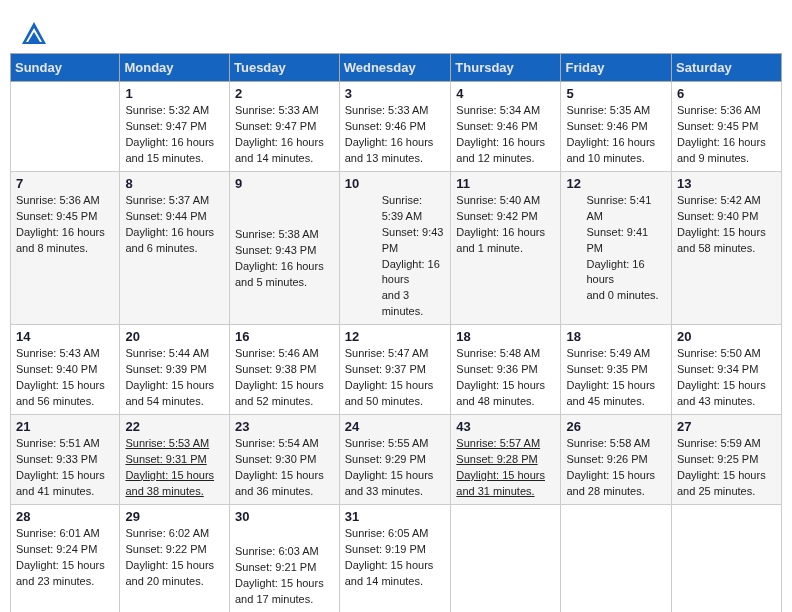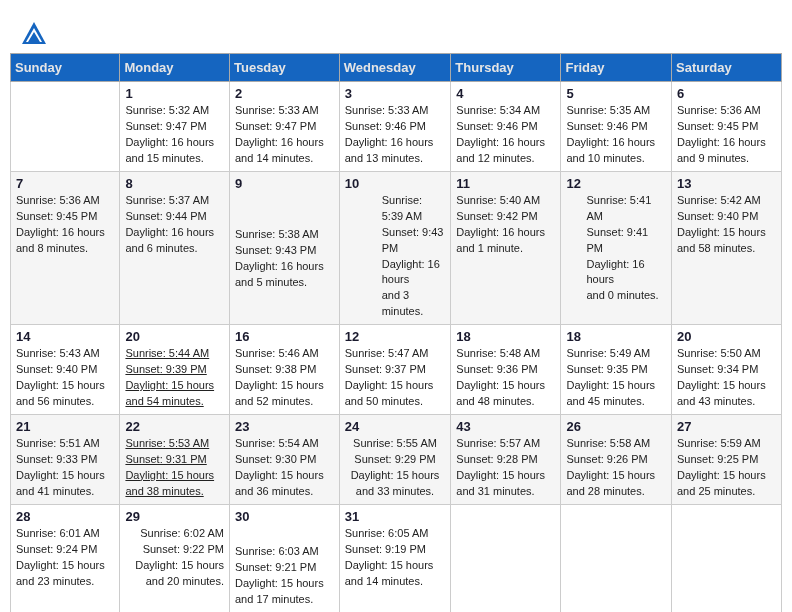--- a/index.html
+++ b/index.html
@@ -227,21 +227,21 @@
       <tr>
         <td>
           <span class="day-num">14</span>
           <div class="day-info" style="white-space: pre-line;">Sunrise: 5:43 AM
 Sunset: 9:40 PM
 Daylight: 15 hours
 and 56 minutes.</div>
         </td>
         <td>
           <span class="day-num">20</span>
-          <div class="day-info" style="white-space: pre-line; text-decoration: underline;">Sunrise: 5:44 AM
+          <div class="day-info" style="white-space: pre-line;">Sunrise: 5:44 AM
 Sunset: 9:39 PM
 Daylight: 15 hours
 and 54 minutes.</div>
         </td>
         <td>
           <span class="day-num">16</span>
           <div class="day-info" style="white-space: pre-line;">Sunrise: 5:46 AM
 Sunset: 9:38 PM
 Daylight: 15 hours
 and 52 minutes.</div>
@@ -292,28 +292,28 @@
         </td>
         <td>
           <span class="day-num">23</span>
           <div class="day-info" style="white-space: pre-line;">Sunrise: 5:54 AM
 Sunset: 9:30 PM
 Daylight: 15 hours
 and 36 minutes.</div>
         </td>
         <td>
           <span class="day-num">24</span>
-          <div class="day-info" style="white-space: pre-line; text-align: center;">Sunrise: 5:55 AM
+          <div class="day-info" style="white-space: pre-line;">Sunrise: 5:55 AM
 Sunset: 9:29 PM
 Daylight: 15 hours
 and 33 minutes.</div>
         </td>
         <td>
           <span class="day-num">43</span>
-          <div class="day-info" style="white-space: pre-line;">Sunrise: 5:57 AM
+          <div class="day-info" style="white-space: pre-line; text-decoration: underline;">Sunrise: 5:57 AM
 Sunset: 9:28 PM
 Daylight: 15 hours
 and 31 minutes.</div>
         </td>
         <td>
           <span class="day-num">26</span>
           <div class="day-info" style="white-space: pre-line;">Sunrise: 5:58 AM
 Sunset: 9:26 PM
 Daylight: 15 hours
 and 28 minutes.</div>
@@ -329,21 +329,21 @@
       <tr>
         <td>
           <span class="day-num">28</span>
           <div class="day-info" style="white-space: pre-line;">Sunrise: 6:01 AM
 Sunset: 9:24 PM
 Daylight: 15 hours
 and 23 minutes.</div>
         </td>
         <td>
           <span class="day-num">29</span>
-          <div class="day-info" style="white-space: pre-line; text-align: right;">Sunrise: 6:02 AM
+          <div class="day-info" style="white-space: pre-line;">Sunrise: 6:02 AM
 Sunset: 9:22 PM
 Daylight: 15 hours
 and 20 minutes.</div>
         </td>
         <td>
           <span class="day-num">30</span>
           <div class="day-info" style="white-space: pre-line; margin-top: 20px;">Sunrise: 6:03 AM
 Sunset: 9:21 PM
 Daylight: 15 hours
 and 17 minutes.</div>

